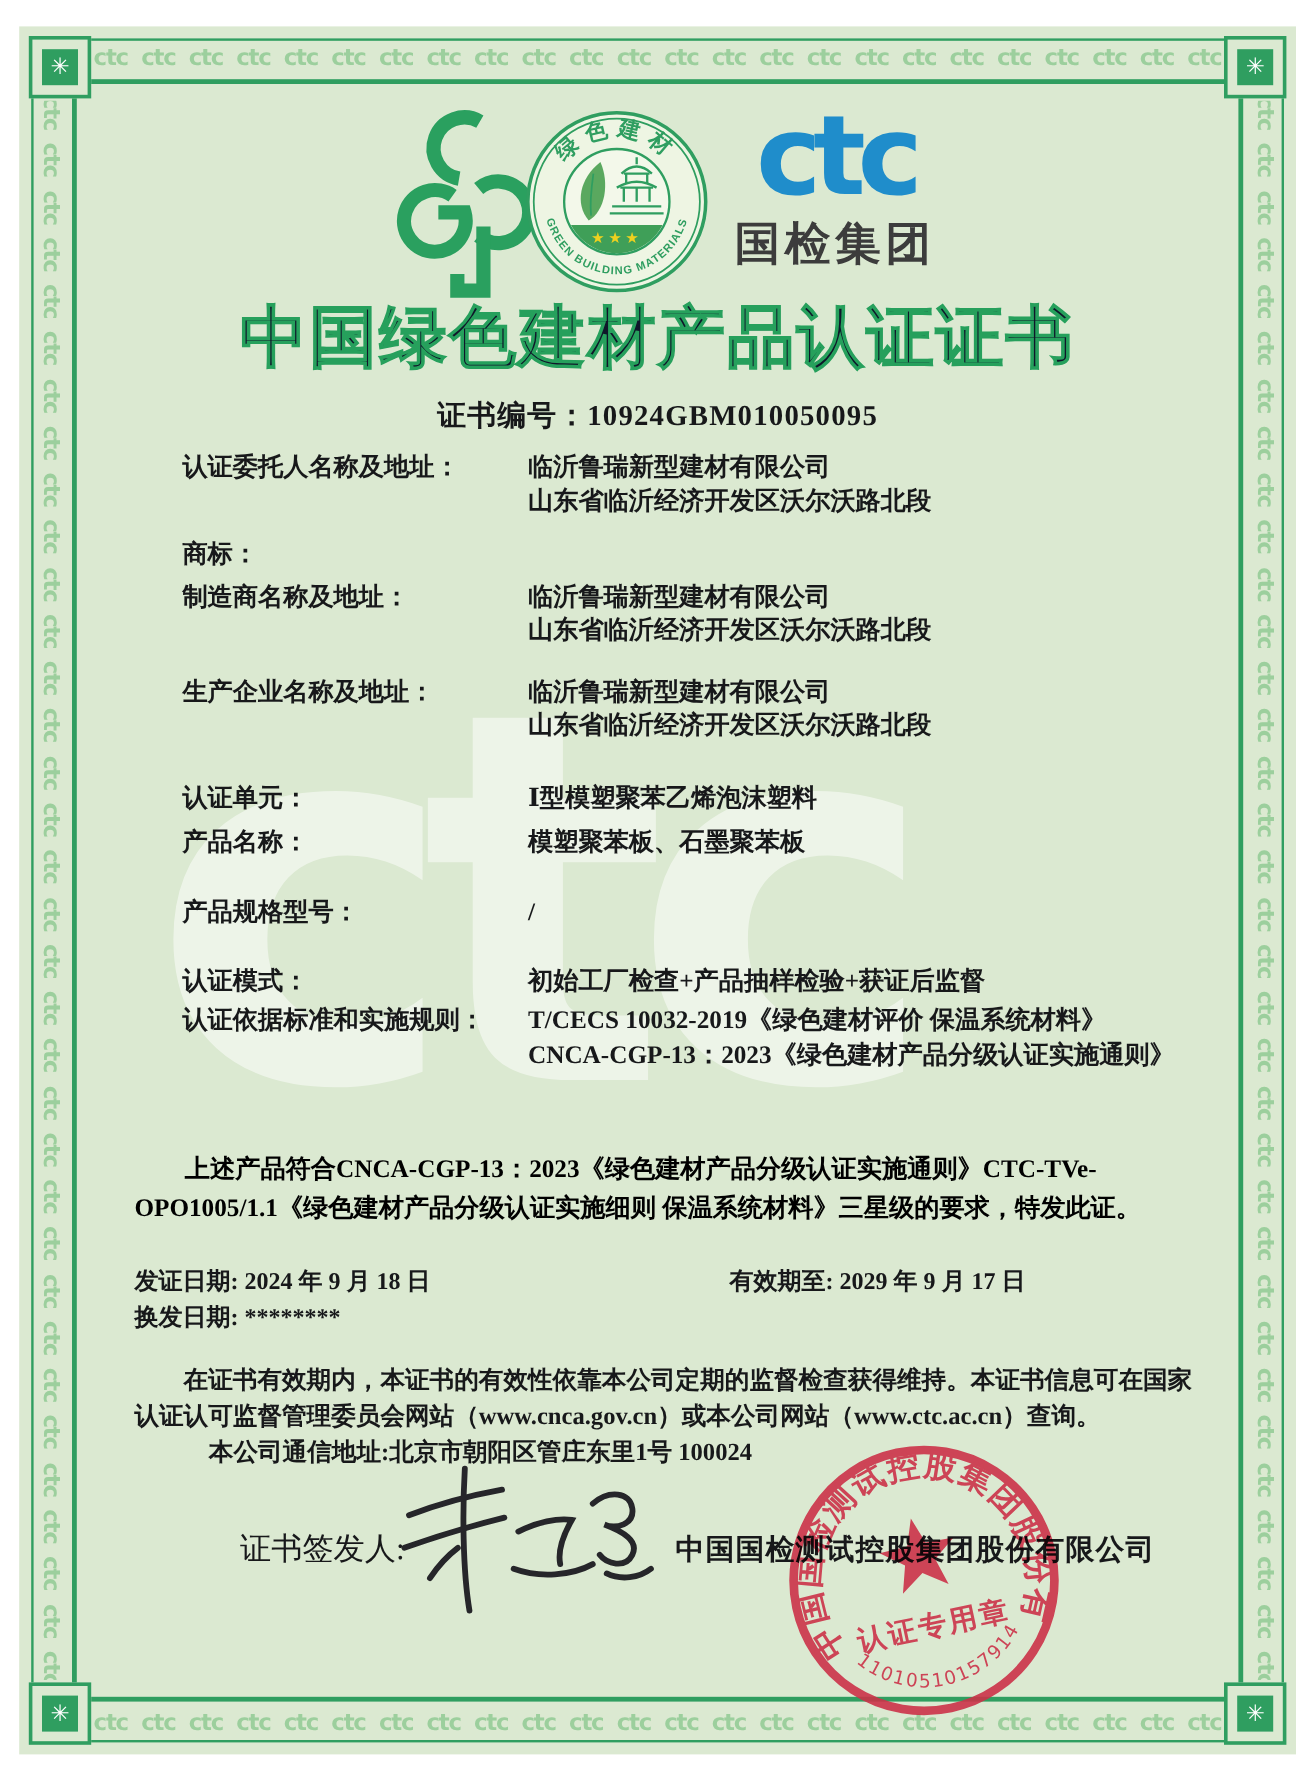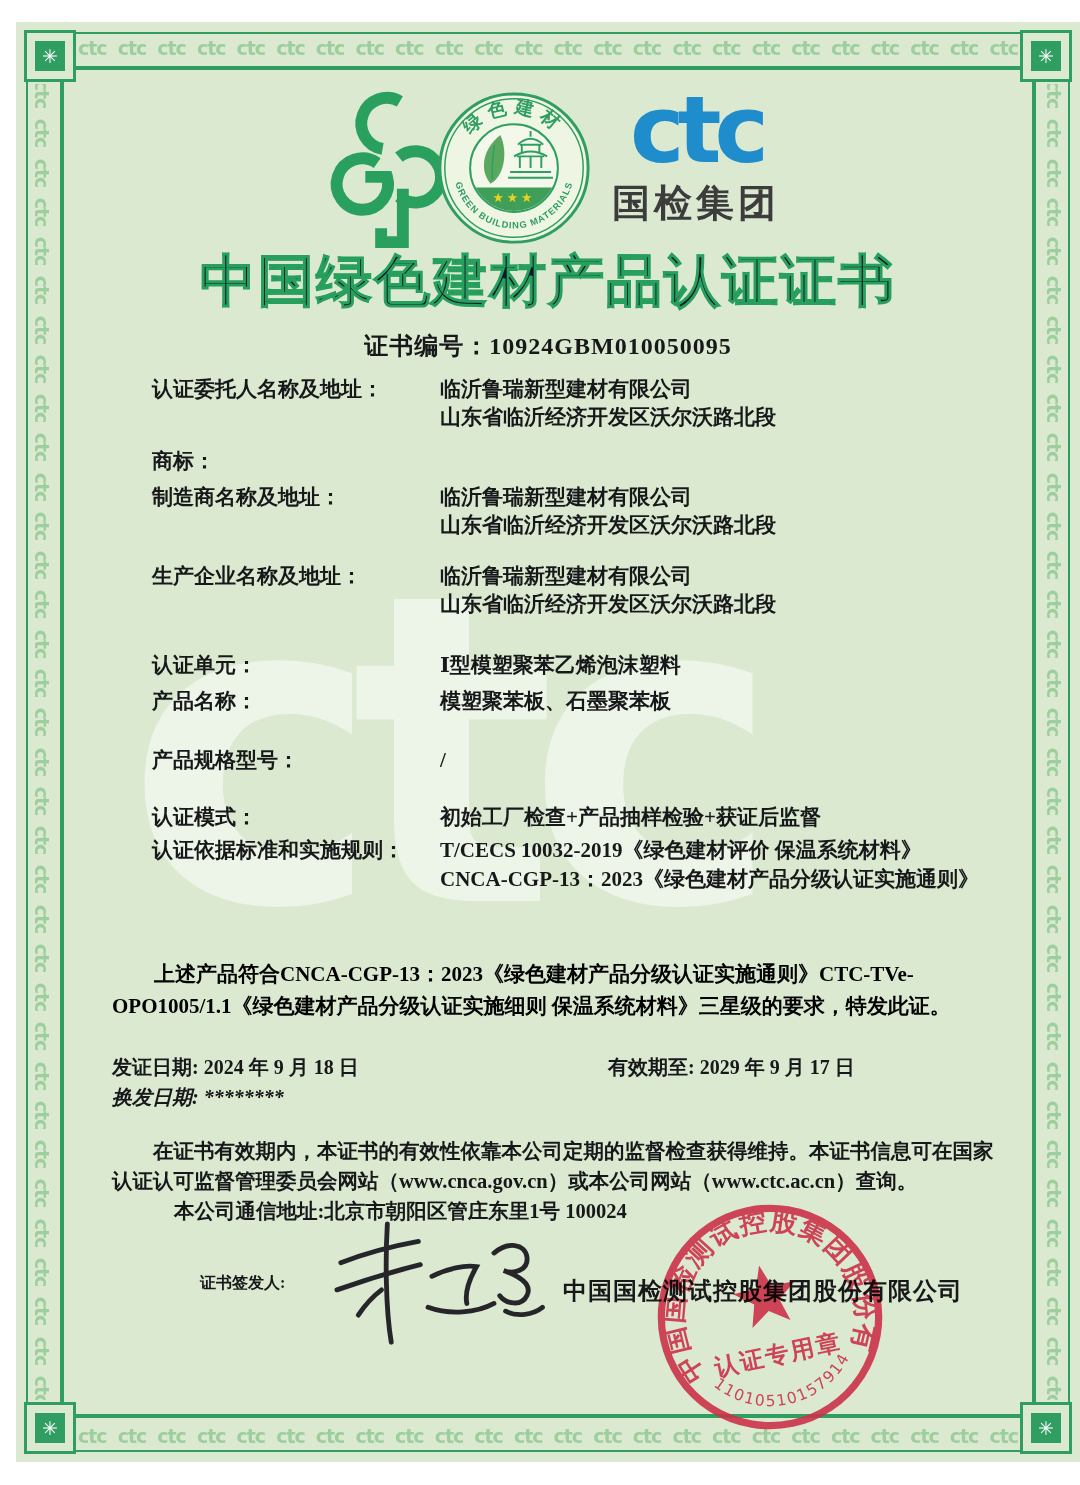--- a/index.html
+++ b/index.html
@@ -49,27 +49,27 @@
   .row .lab{position:absolute;left:0;width:292px;font-weight:700;}
   .row .val{position:absolute;left:288px;width:585px;font-weight:700;line-height:28px;}
   .r9 .val{line-height:29px;}
   .r1{top:353px}.r2{top:425px}.r3{top:461px}.r4{top:540px}.r5{top:629px}
   .r6{top:665px}.r7{top:724px}.r8{top:781px}.r9{top:814px}
   
   .statement{position:absolute;left:96px;top:936px;width:874px;font-size:21px;font-weight:700;
       line-height:32px;text-indent:2em;color:#000000;}
   .dates{position:absolute;left:96px;top:1032px;width:880px;font-size:20px;font-weight:700;color:#17181a;}
   .dates .valid{position:absolute;left:496px;top:0;text-align:right;}
-  .dates .renew{position:absolute;left:0;top:30px;font-style:italic;}
+  .dates .renew{position:absolute;left:0;top:30px;}
   .notes{position:absolute;left:96px;top:1114px;width:882px;font-size:20.5px;font-weight:600;
       line-height:30px;color:#17181a;}
   .notes .para{text-indent:2em;}
   .notes .addr{padding-left:62px;}
   
-  .sign-label{position:absolute;left:184px;top:1251px;font-size:16px;font-weight:700;color:#17181a;}
+  .sign-label{position:absolute;left:184px;top:1251px;font-size:26px;font-weight:400;color:#17181a;}
   .signature{position:absolute;left:288px;top:1196px;}
   .company{position:absolute;left:547px;top:1253px;font-size:24px;font-weight:700;
       letter-spacing:1px;color:#17181a;}
   .seal{position:absolute;left:635px;top:1176px;transform:rotate(-12deg);
       mix-blend-mode:multiply;opacity:.9;}
   
   .cutoff{position:absolute;left:540px;top:1459px;font-size:12px;font-weight:600;color:#3a3a3a;
       opacity:.5;filter:blur(.7px);letter-spacing:7px;white-space:nowrap;margin-top:48px;}
 </style>
 </head>

